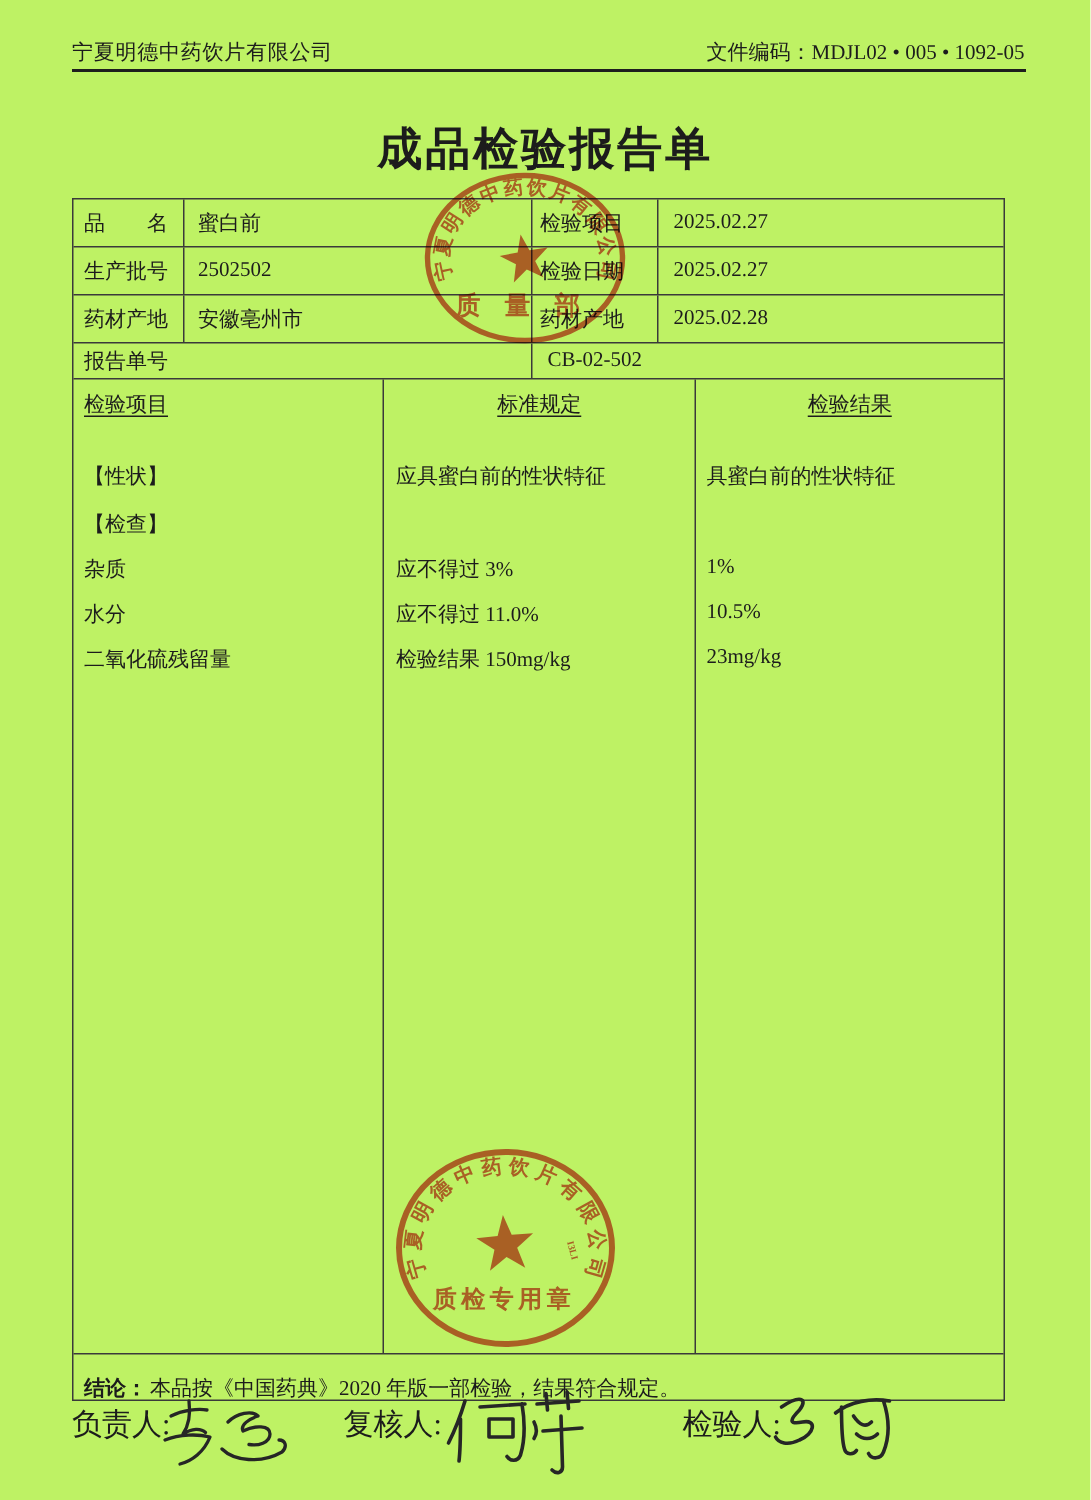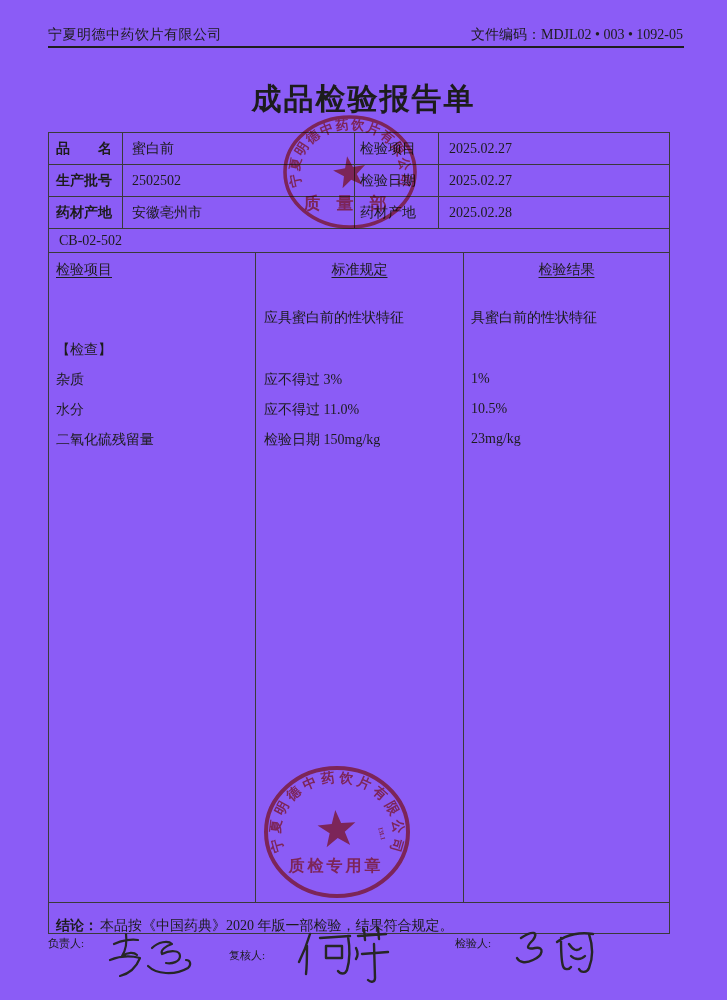--- a/index.html
+++ b/index.html
@@ -1,70 +1,70 @@
 <!DOCTYPE html>
 <html><head>
 <meta charset="utf-8">
 <style>
   html,body{margin:0;padding:0;background:#ffffff;}
   .page{
-    position:relative; width:727px; height:1000px; background:#8b5cf6;
+    position:relative; width:727px; height:1000px; background:#bef264;
     font-family:"Liberation Serif","DejaVu Serif",serif; color:#1c1c1c;
     overflow:hidden;
   }
   
   .hd-company{position:absolute;left:48px;top:26px;font-size:14px;letter-spacing:.5px;}
   .hd-code{position:absolute;right:44px;top:26px;font-size:14px;}
   .hd-rule{position:absolute;left:48px;top:46px;width:636px;height:2px;background:#1e1e1e;}
   
   .title{position:absolute;left:0;top:79px;width:100%;text-align:center;
          font-size:30px;font-weight:bold;letter-spacing:2px;}
   
   .tbl{position:absolute;left:48px;top:132px;width:622px;height:802px;
        border:1.6px solid #3a3a3a;box-sizing:border-box;font-size:14px;}
   .info-row{display:flex;border-bottom:1.4px solid #3a3a3a;box-sizing:border-box;align-items:center;}
   .r3{height:32px;}
   .r4{height:24px;}
   .cell{box-sizing:border-box;height:100%;display:flex;align-items:center;overflow:hidden;white-space:nowrap;}
-  .c-label {width:74px; border-right:1.4px solid #3a3a3a;padding-left:7px;font-weight:bold;}
+  .c-label {width:74px; border-right:1.4px solid #3a3a3a;padding-left:7px;}
   .c-val   {width:232px;border-right:1.4px solid #3a3a3a;padding-left:9px;}
   .c-label2{width:84px; border-right:1.4px solid #3a3a3a;padding-left:5px;}
   .c-val2  {flex:1;padding-left:10px;}
   .c-wide  {width:306px;border-right:1.4px solid #3a3a3a;padding-left:7px;}
   
   .section{position:relative;display:flex;height:650px;border-bottom:1.4px solid #3a3a3a;box-sizing:border-box;align-items:center;}
   .col{position:relative;box-sizing:border-box;height:100%;}
   .col-item{width:207px;border-right:1.4px solid #3a3a3a;}
   .col-std {width:208px;border-right:1.4px solid #3a3a3a;}
   .col-res {flex:1;}
   .col-head{position:absolute;top:8px;left:0;width:100%;text-decoration:underline;text-underline-offset:3px;}
   .col-item .col-head{padding-left:7px;box-sizing:border-box;}
   .col-std .col-head,.col-res .col-head{text-align:center;}
   .ln{position:absolute;left:0;width:100%;padding-left:7px;box-sizing:border-box;white-space:nowrap;}
   .col-std .ln{padding-left:8px;}
   .ln-0{top:56px;} .ln-1{top:88px;} .ln-2{top:118px;} .ln-3{top:148px;} .ln-4{top:178px;}
   
   .concl{display:flex;align-items:flex-end;height:32px;padding-left:7px;box-sizing:border-box;white-space:nowrap;}
   .concl b{font-weight:bold;margin-right:2px;}
   
-  .sig-label{position:absolute;top:936px;font-size:11px;}
-  .sig-resp{left:48px;} .sig-rev{left:229px;margin-top:12px;} .sig-insp{left:455px;}
+  .sig-label{position:absolute;top:936px;font-size:20px;}
+  .sig-resp{left:48px;} .sig-rev{left:229px;} .sig-insp{left:455px;}
   .sig-svg{position:absolute;}
   .sig-svg path{fill:none;stroke:#262626;stroke-linecap:round;stroke-linejoin:round;}
   
   .stamp{position:absolute;mix-blend-mode:multiply;opacity:.82;}
   .stamp text{font-family:"Liberation Serif","DejaVu Serif",serif;font-weight:bold;}
 </style>
 </head>
 <body>
 
 <div class="page">
 
   <div class="hd-company">宁夏明德中药饮片有限公司</div>
-  <div class="hd-code"><span>文件编码：</span><span>MDJL02 • 003 • 1092-05</span></div>
+  <div class="hd-code"><span>文件编码：</span><span>MDJL02 • 005 • 1092-05</span></div>
   <div class="hd-rule"></div>
 
   <div class="title">成品检验报告单</div>
 
   <div class="tbl">
 
     <div class="info-row r3">
       <div class="cell c-label">品　　名</div>
       <div class="cell c-val">蜜白前</div>
       <div class="cell c-label2">检验项目</div>
@@ -79,37 +79,39 @@
     </div>
 
     <div class="info-row r3">
       <div class="cell c-label">药材产地</div>
       <div class="cell c-val">安徽亳州市</div>
       <div class="cell c-label2">药材产地</div>
       <div class="cell c-val2">2025.02.28</div>
     </div>
 
     <div class="info-row r4">
+      <div class="cell c-wide">报告单号</div>
       <div class="cell c-val2">CB-02-502</div>
     </div>
 
     <div class="section">
       <div class="col col-item">
         <div class="col-head">检验项目</div>
+        <div class="ln ln-0">【性状】</div>
         <div class="ln ln-1">【检查】</div>
         <div class="ln ln-3">水分</div>
         <div class="ln ln-2">杂质</div>
         <div class="ln ln-4">二氧化硫残留量</div>
       </div>
       <div class="col col-std">
         <div class="col-head">标准规定</div>
         <div class="ln ln-0">应具蜜白前的性状特征</div>
         <div class="ln ln-2">应不得过 3%</div>
         <div class="ln ln-3">应不得过 11.0%</div>
-        <div class="ln ln-4">检验日期 150mg/kg</div>
+        <div class="ln ln-4">检验结果 150mg/kg</div>
       </div>
       <div class="col col-res">
         <div class="col-head">检验结果</div>
         <div class="ln ln-0">具蜜白前的性状特征</div>
         <div class="ln ln-2">1%</div>
         <div class="ln ln-3">10.5%</div>
         <div class="ln ln-4">23mg/kg</div>
       </div>
     </div>
 

